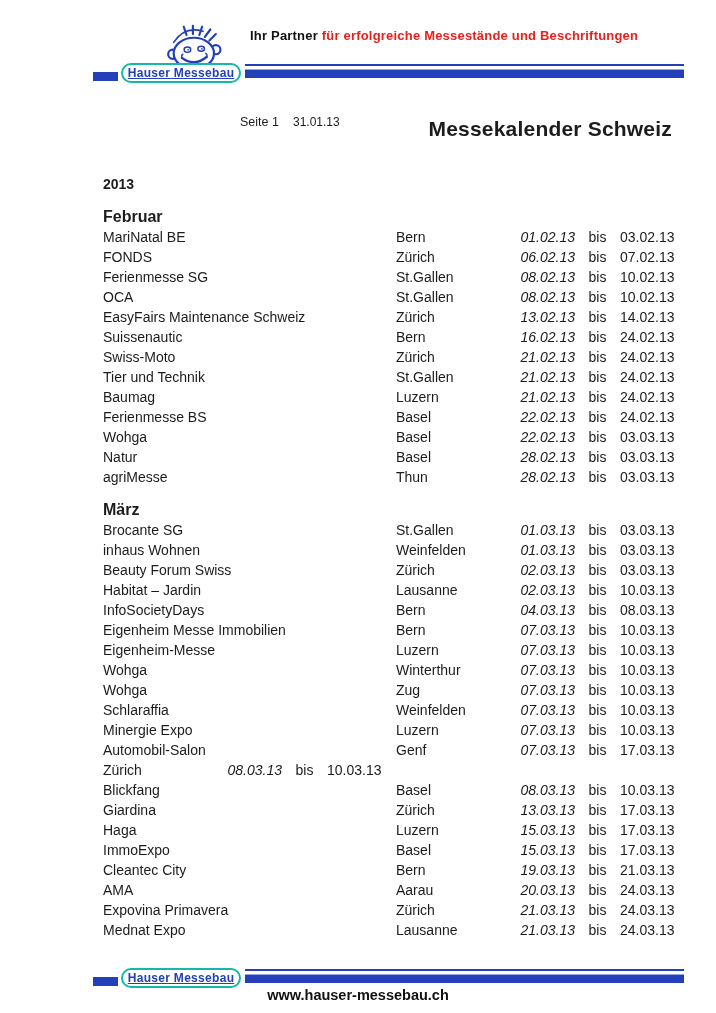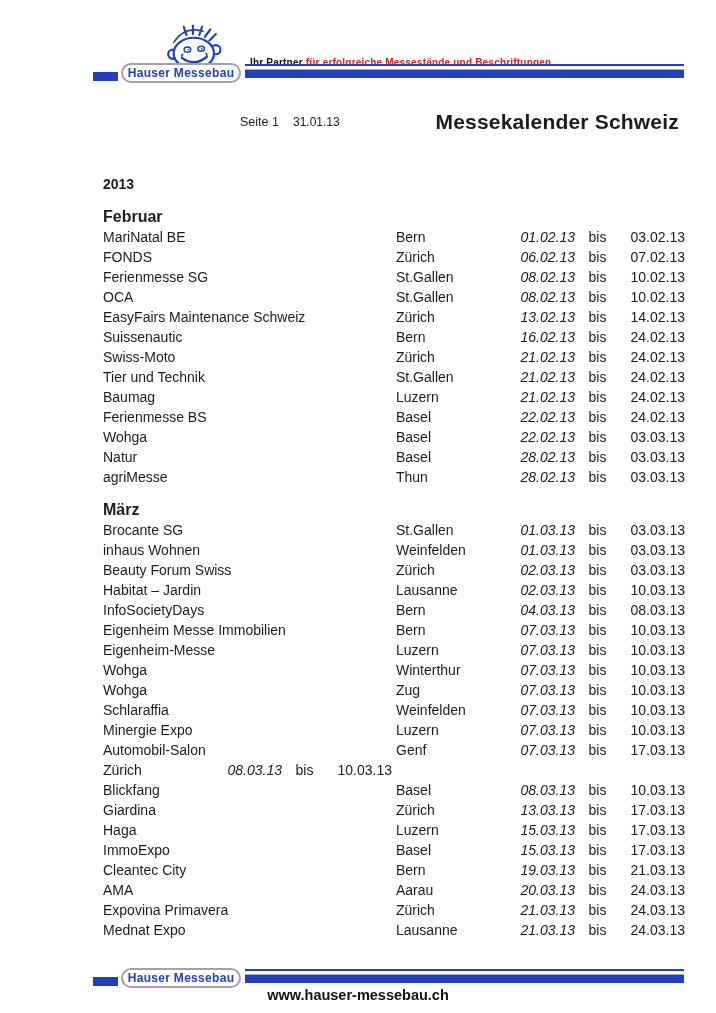--- a/index.html
+++ b/index.html
@@ -3,56 +3,56 @@
 <meta charset="utf-8">
 <style>
   html,body { margin:0; padding:0; background:#e8e8e8; }
   .page {
     position:relative; width:716px; height:1013px; margin:0 auto;
     background:#ffffff; overflow:hidden;
     font-family:"Liberation Sans", sans-serif; color:#1c1c1c;
   }
   
   .logo-svg { position:absolute; left:146px; top:24px; width:92px; height:44px; }
-  .tagline { position:absolute; left:250px; top:57px; font-size:10px; font-weight:bold; white-space:nowrap; letter-spacing:0.2px; }
+  .tagline { position:absolute; left:250px; top:28px; font-size:13px; font-weight:bold; white-space:nowrap; letter-spacing:0.2px; }
   .tagline .black { color:#111; }
   .tagline .red { color:#e9201d; }
 
   .brand-bar { position:absolute; left:93px; right:32px; height:24px; }
   .brand-bar.top-bar { top:62px; }
   .brand-bar.bottom-bar { top:967px; }
   .bar-block { position:absolute; left:0; top:10px; width:25px; height:9px; background:#2340ba; }
   .brand-badge {
     position:absolute; left:28px; top:1px; width:116px; height:16px;
-    border:2px solid #a3a3a3; border-radius:10px; background:#fff;
+    border:2px solid #14b8a6; border-radius:10px; background:#fff;
     color:#2340ba; font-weight:bold; font-size:12px; line-height:16px;
-    text-align:center; letter-spacing:0.3px; white-space:nowrap; z-index:2;
+    text-align:center; letter-spacing:0.3px; white-space:nowrap; z-index:2;text-decoration:underline;
   }
   .bar-stripes { position:absolute; left:152px; right:0; top:2px; }
   .stripe-thin  { height:2px; background:#2340ba; }
   .stripe-gap   { height:3px; background:#fff; }
   .stripe-mid   { height:1px; background:#93a7e6; }
   .stripe-thick { height:8px; background:#2340ba; }
 
   
   .page-label { position:absolute; left:240px; top:115px; font-size:12.5px; }
   .doc-date   { position:absolute; left:293px; top:115px; font-size:12px; }
-  .doc-title  { position:absolute; right:32px; top:105px; margin:5px; font-size:21px; font-weight:bold; letter-spacing:0.2px; }
+  .doc-title  { position:absolute; right:32px; top:105px; margin:12px; font-size:21px; font-weight:bold; letter-spacing:0.2px; }
 
   
   .content { position:absolute; left:103px; top:174px; width:582px; }
   .year-heading  { font-size:14px; font-weight:bold; height:20px; line-height:20px; }
   .month-section { margin-top:13px; }
   .month-heading { font-size:16px; font-weight:bold; height:20px; line-height:20px; }
   .row  { display:flex; height:20px; line-height:20px; font-size:14px; }
   .c-name  { width:293px; overflow:hidden; white-space:nowrap; }
   .c-city  { width:117px; overflow:hidden; white-space:nowrap; }
   .c-start { width:62px;  text-align:right;font-style:italic; }
   .c-sep   { width:45px;  text-align:center; }
-  .c-end   { width:65px;  text-align:right; }
+  .c-end   { width:65px;  text-align:left; }
 
   
   .footer-url { position:absolute; left:0; right:0; top:987px; text-align:center; font-size:14.5px; font-weight:bold; color:#111; }
 </style>
 </head>
 <body>
 
 <div class="page">
 
   <svg class="logo-svg" viewBox="0 0 100 48" fill="none" stroke="#2340ba" stroke-width="2.4" stroke-linecap="round">

